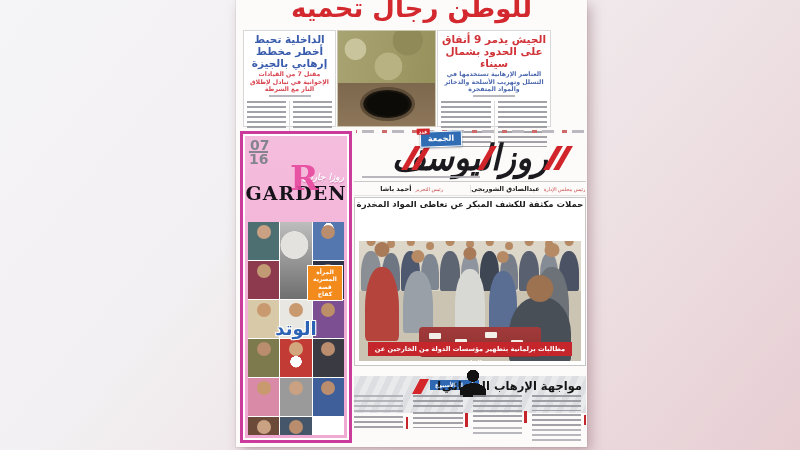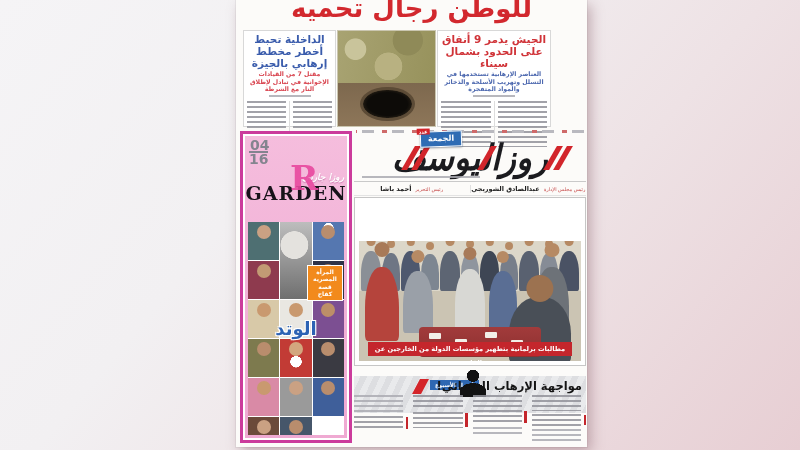--- a/index.html
+++ b/index.html
@@ -177,20 +177,21 @@
         <span class="rlab">رئيس مجلس الإدارة</span>
         <b>عبدالصادق الشوربجي</b>
       </div>
       <div class="cell">
         <span class="rlab">رئيس التحرير</span>
         <b>أحمد باشا</b>
       </div>
     </div>
 
     <div class="mainbox">
+      <div class="mainsub">حملات مكثفة للكشف المبكر عن تعاطى المواد المخدرة</div>
       <div class="crowd">
         <div class="pr" style="left:2px;top:10px;width:20px;height:40px;background:#8a8f96;"></div>
         <div class="pr" style="left:23px;top:12px;width:18px;height:38px;background:#6e7684;"></div>
         <div class="pr" style="left:42px;top:10px;width:19px;height:40px;background:#4e586e;"></div>
         <div class="pr" style="left:62px;top:13px;width:18px;height:36px;background:#7d8691;"></div>
         <div class="pr" style="left:81px;top:10px;width:20px;height:40px;background:#5d6573;"></div>
         <div class="pr" style="left:102px;top:12px;width:18px;height:38px;background:#8f959e;"></div>
         <div class="pr" style="left:121px;top:10px;width:19px;height:40px;background:#3e4654;"></div>
         <div class="pr" style="left:141px;top:13px;width:18px;height:36px;background:#777e8a;"></div>
         <div class="pr" style="left:160px;top:10px;width:20px;height:40px;background:#596170;"></div>
@@ -259,21 +260,21 @@
         <div class="bitem">
             <div class="rbar"></div>
             <div class="greek" style="height:14px;"></div>
           </div>
       </div>
     </div>
 
     <div class="rosa">
       <div class="rosaHead">
         <div class="dates">
-          <span>04</span>
+          <span>07</span>
           <span class="d2">16</span>
         </div>
         <div class="rosaArabic">روزا جاردن</div>
         <div class="bigR">R</div>
         <div class="rosa2">GARDEN</div>
       </div>
       <div class="collage">
         <div class="tile head" style="background:#4e6f72;--skin:#caa183;"></div>
         <div class="tile span2" style="background:radial-gradient(circle at 45% 30%,#e4e2de 0 24%,transparent 25%),linear-gradient(#bdbdbd,#6f6f6f);"></div>
         <div class="tile head" style="background:radial-gradient(circle at 50% 16%,#fff 0 14%,transparent 15%),#5577b0;--skin:#b98d6d;"></div>

